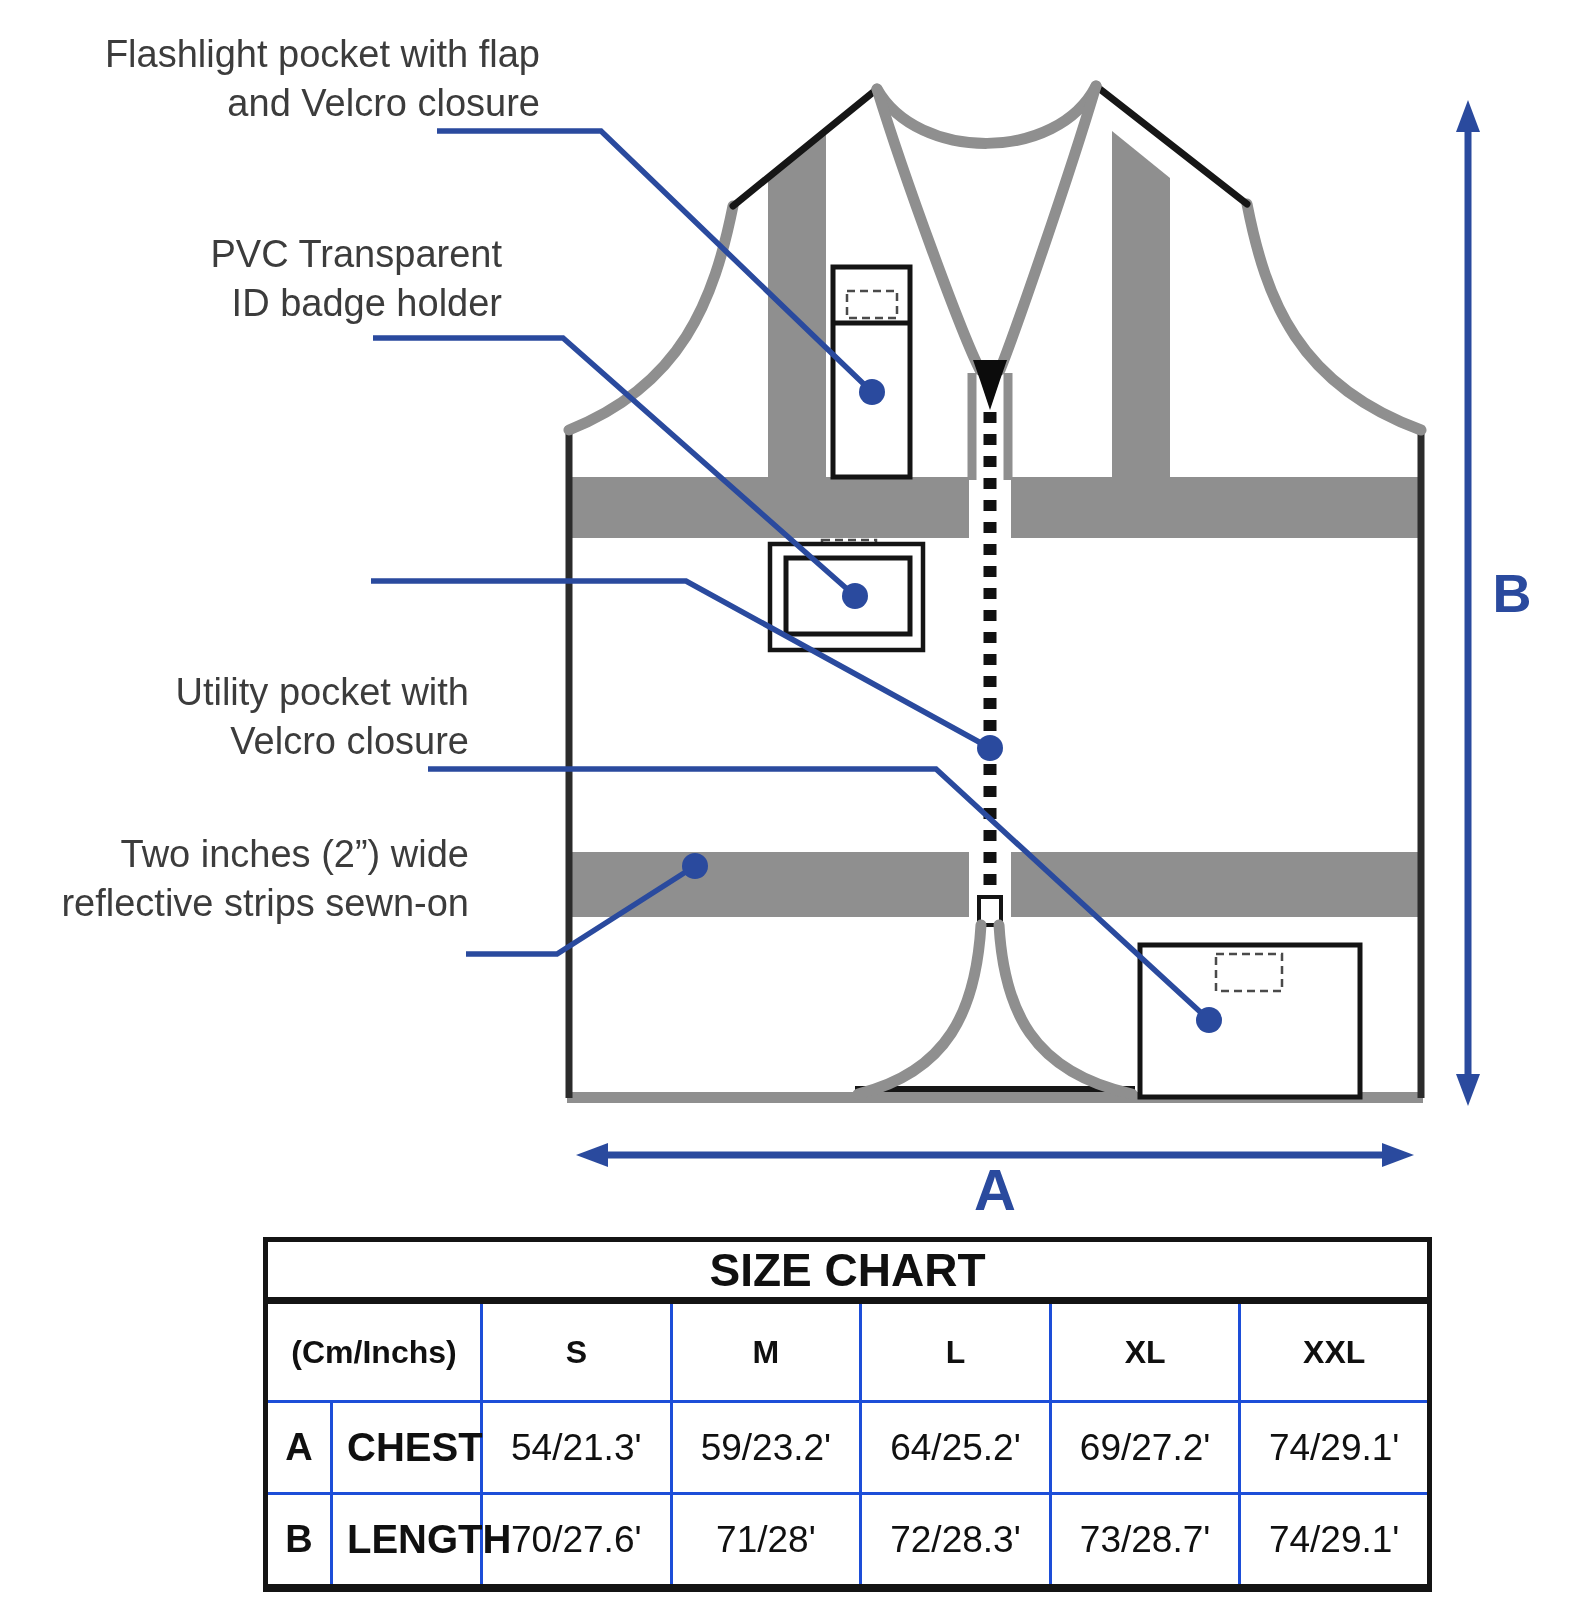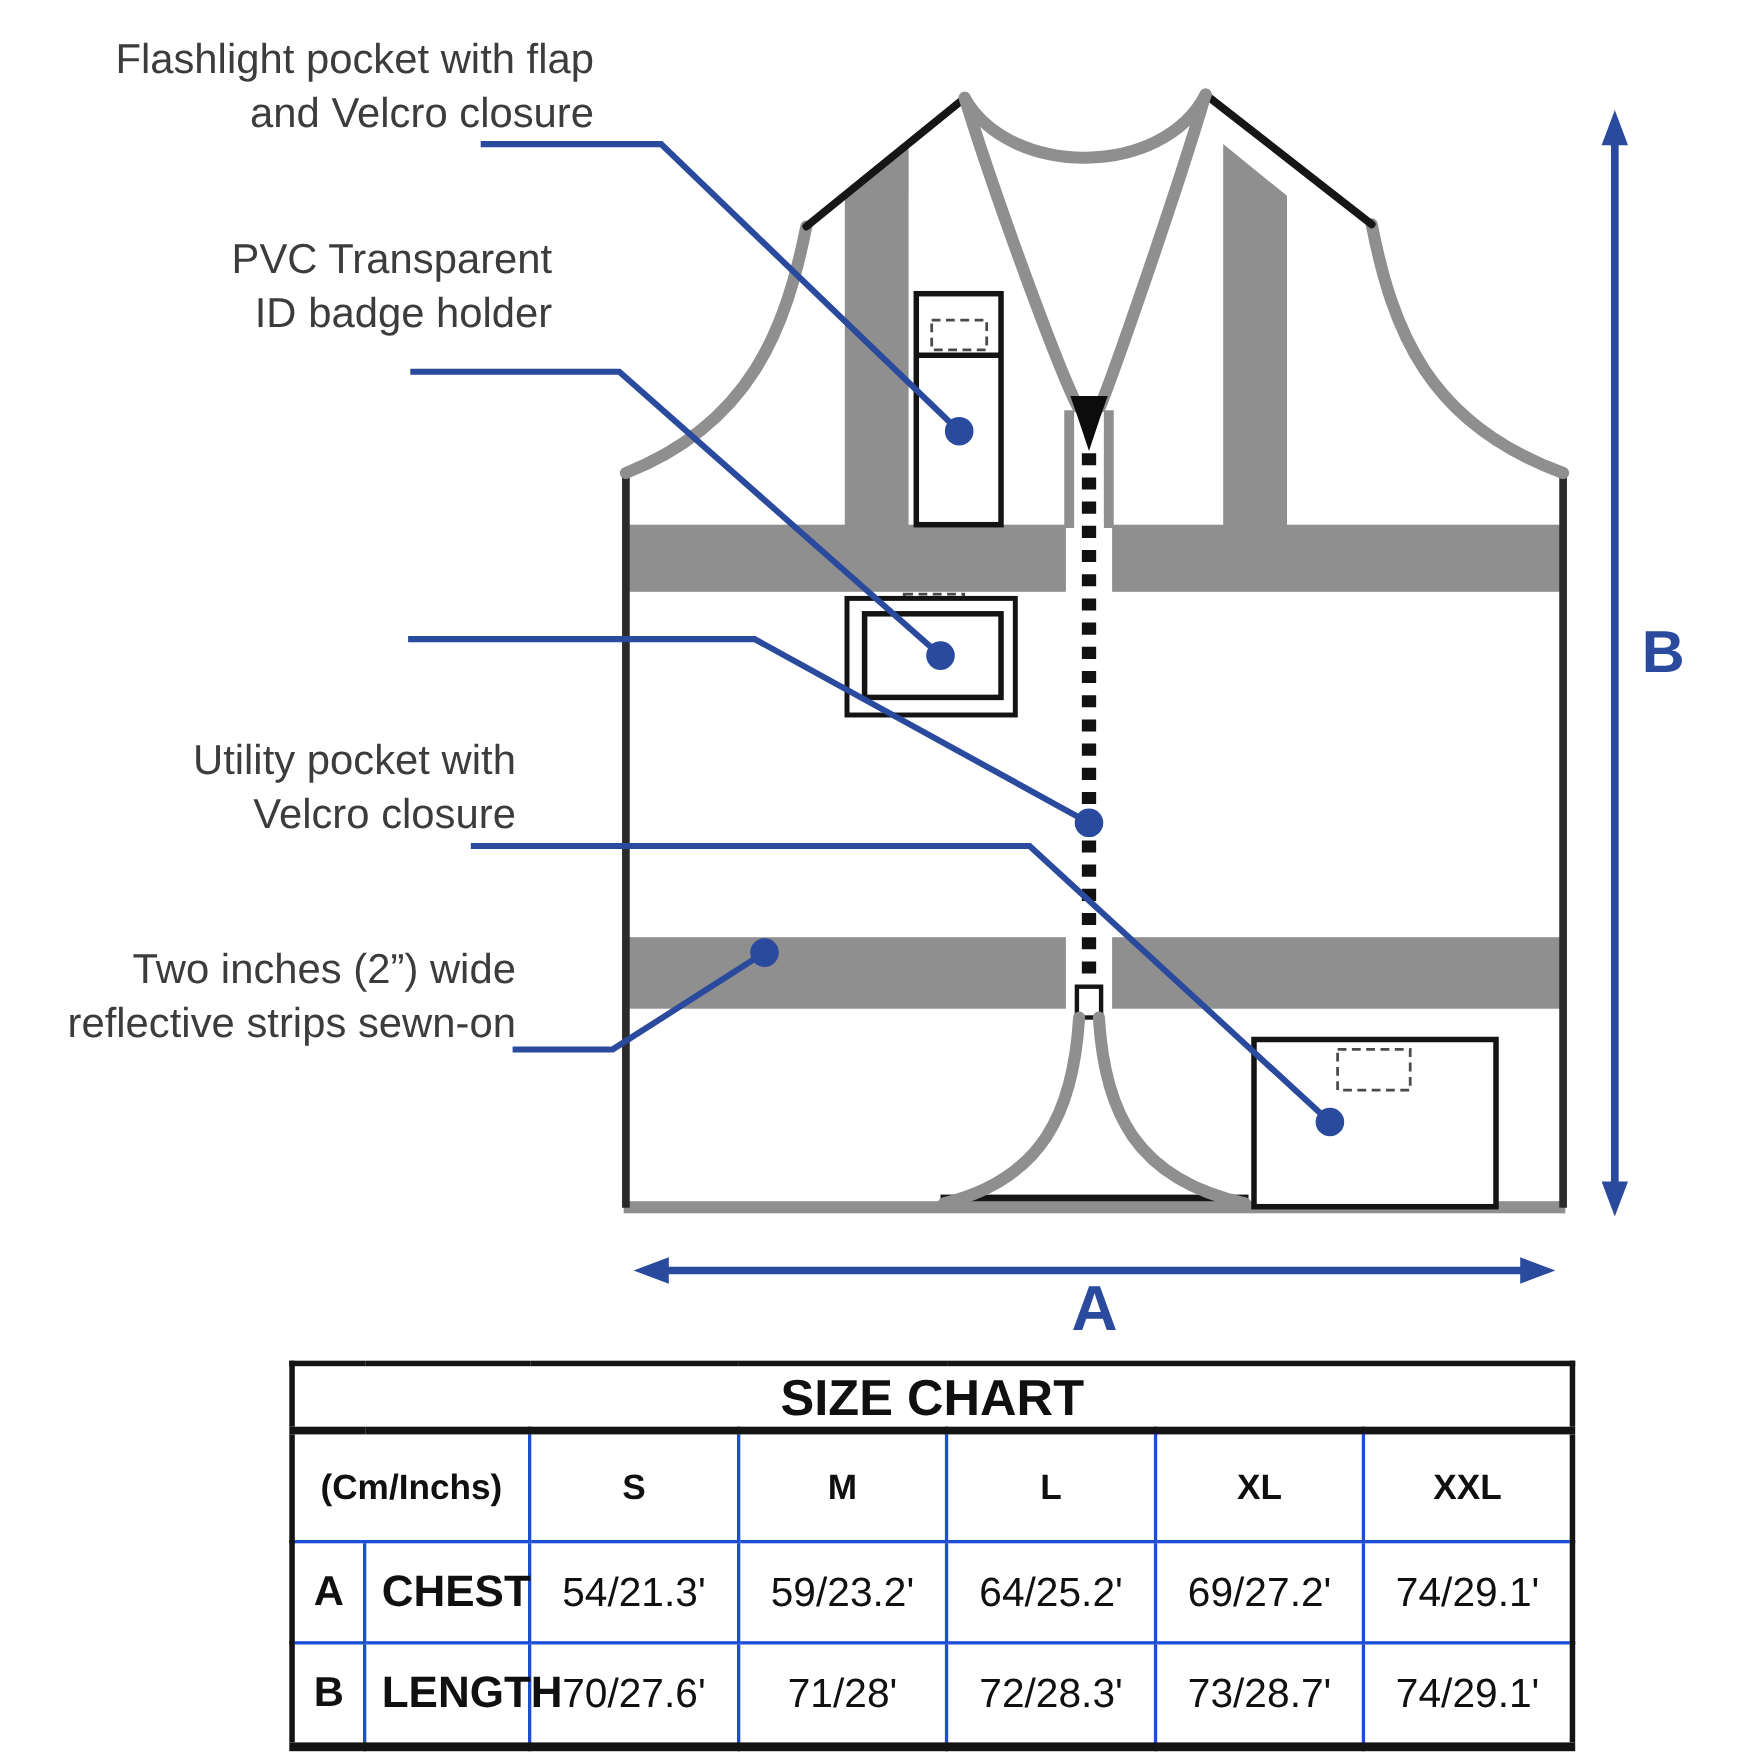--- a/index.html
+++ b/index.html
@@ -144,31 +144,31 @@
       <line class="dim" x1="1468" y1="128" x2="1468" y2="1078"></line>
       <polygon class="dimhead" points="1468,100 1456,132 1480,132"></polygon>
       <polygon class="dimhead" points="1468,1106 1456,1074 1480,1074"></polygon>
     </g>
   </svg>
 
   <div class="label" style="right:990px;top:30px;">
     <div>Flashlight pocket with flap</div>
     <div>and Velcro closure</div>
   </div>
-  <div class="label" style="right:1028px;top:212px;">
+  <div class="label" style="right:1028px;top:230px;">
     <div>PVC Transparent</div>
     <div>ID badge holder</div>
   </div>
   <div class="label" style="right:1061px;top:470px;">
   </div>
   <div class="label" style="right:1061px;top:668px;">
     <div>Utility pocket with</div>
     <div>Velcro closure</div>
   </div>
-  <div class="label" style="right:1061px;top:830px;margin-top:28px;">
+  <div class="label" style="right:1061px;top:830px;">
     <div>Two inches (2”) wide</div>
     <div>reflective strips sewn-on</div>
   </div>
 
   <div class="dim-label" id="dim-a">A</div>
   <div class="dim-label" id="dim-b">B</div>
 
   <table class="size-table">
     <colgroup>
       <col style="width:66px">

